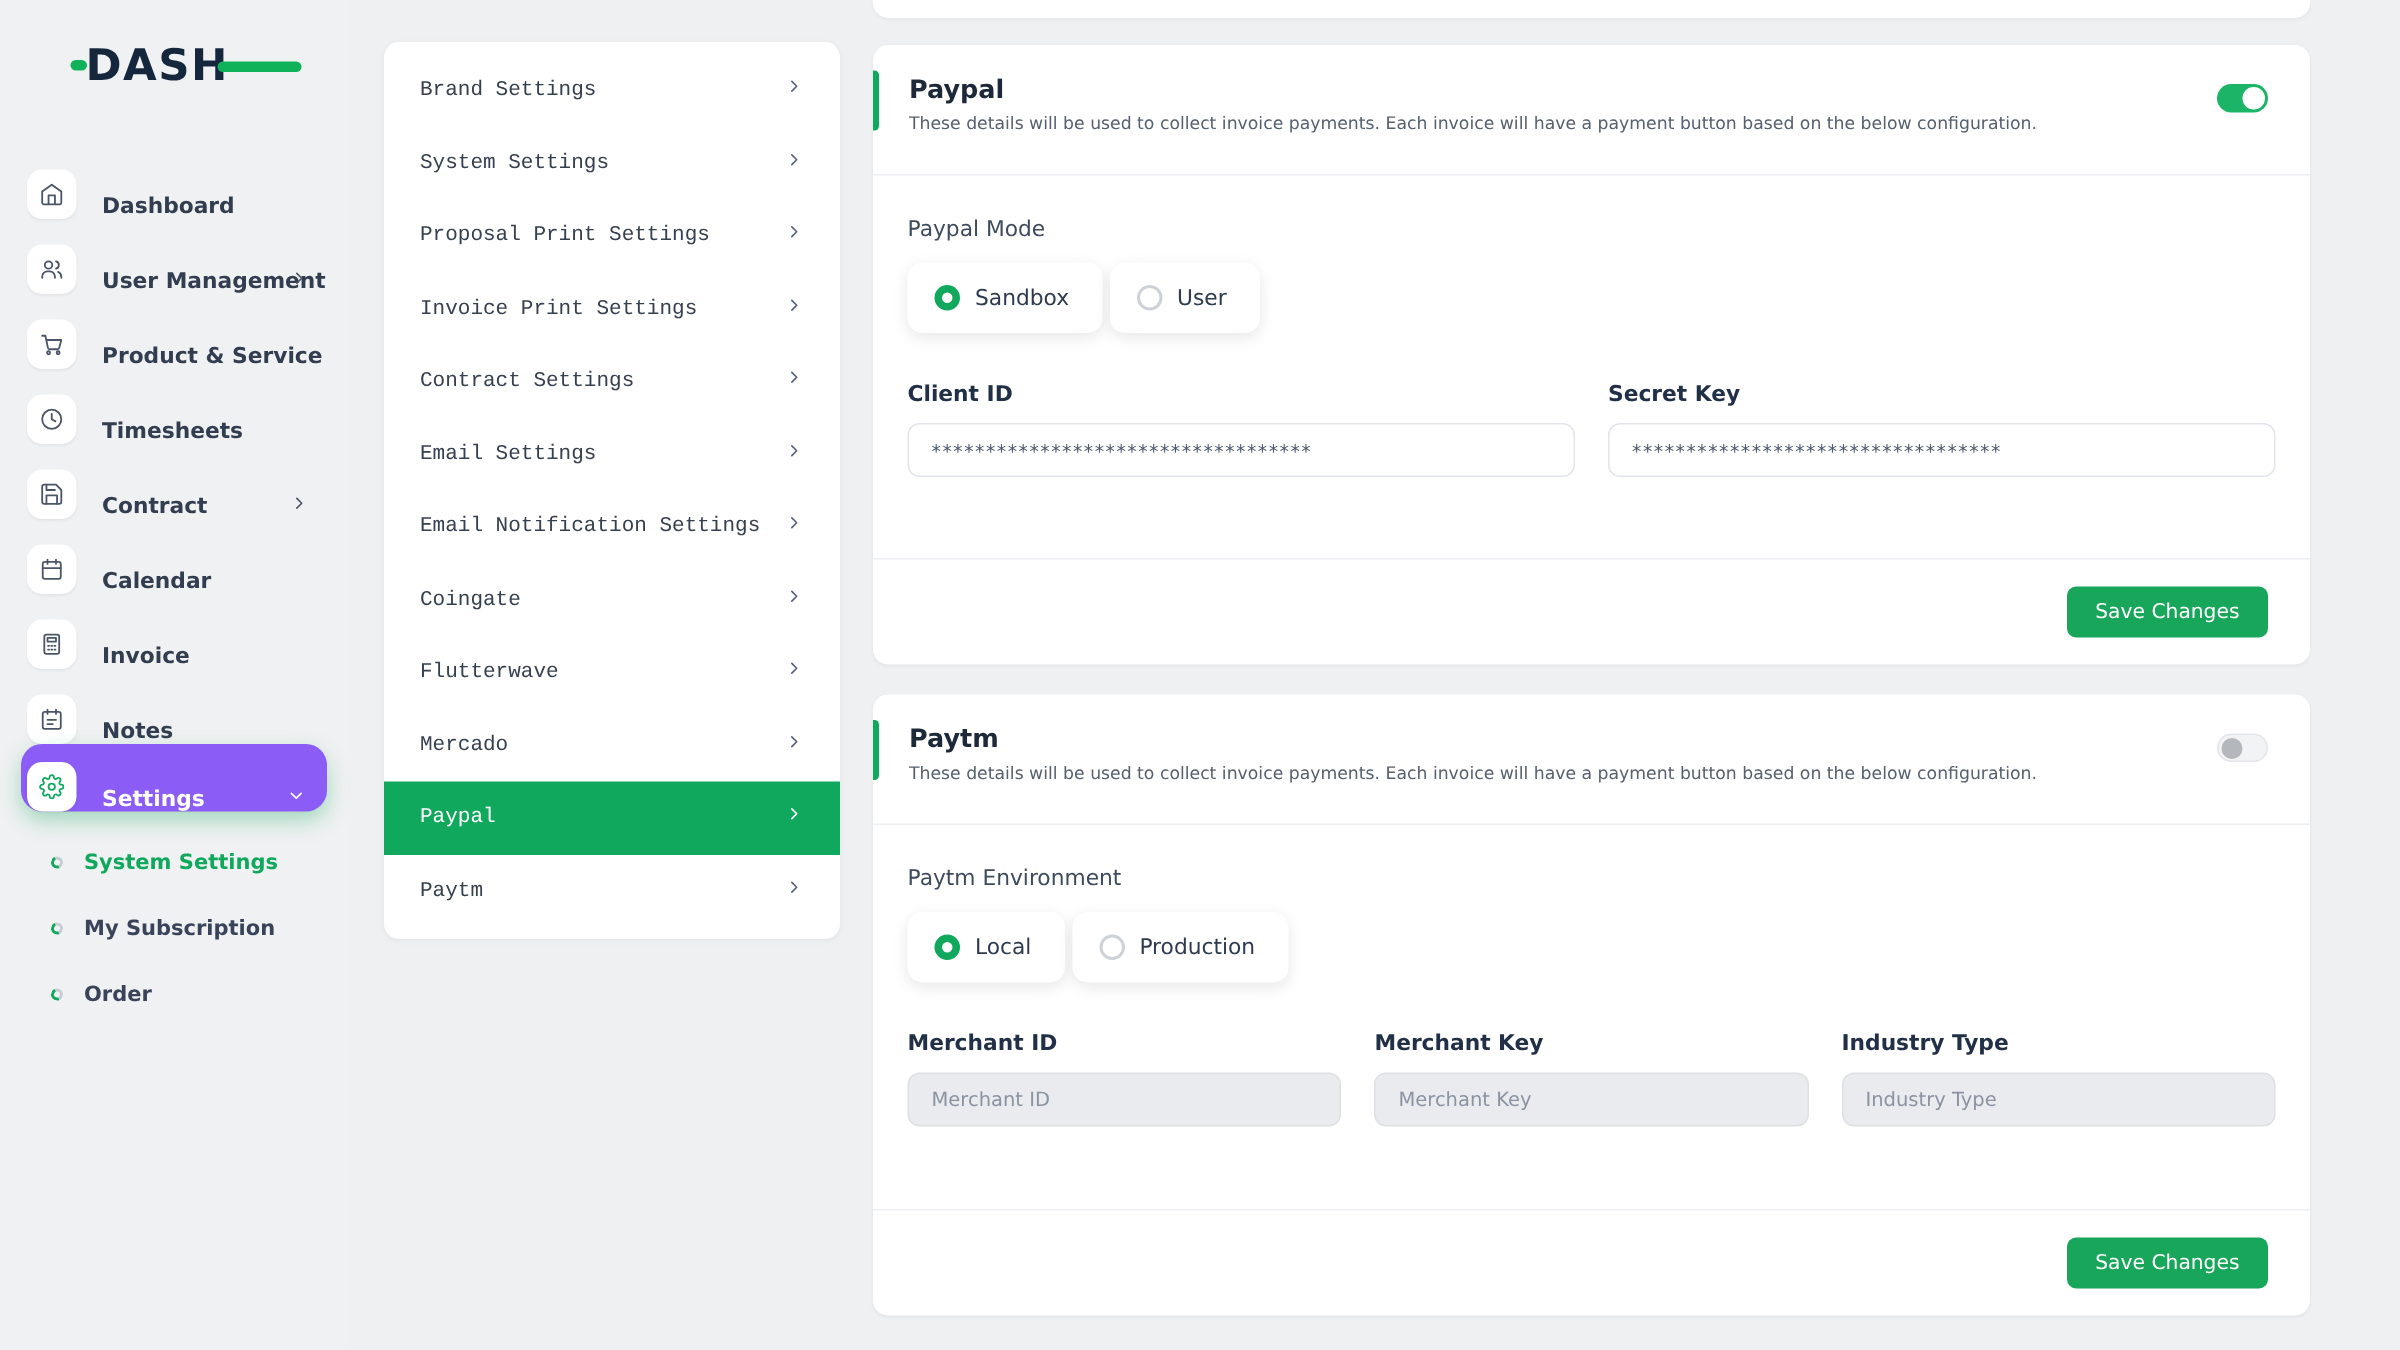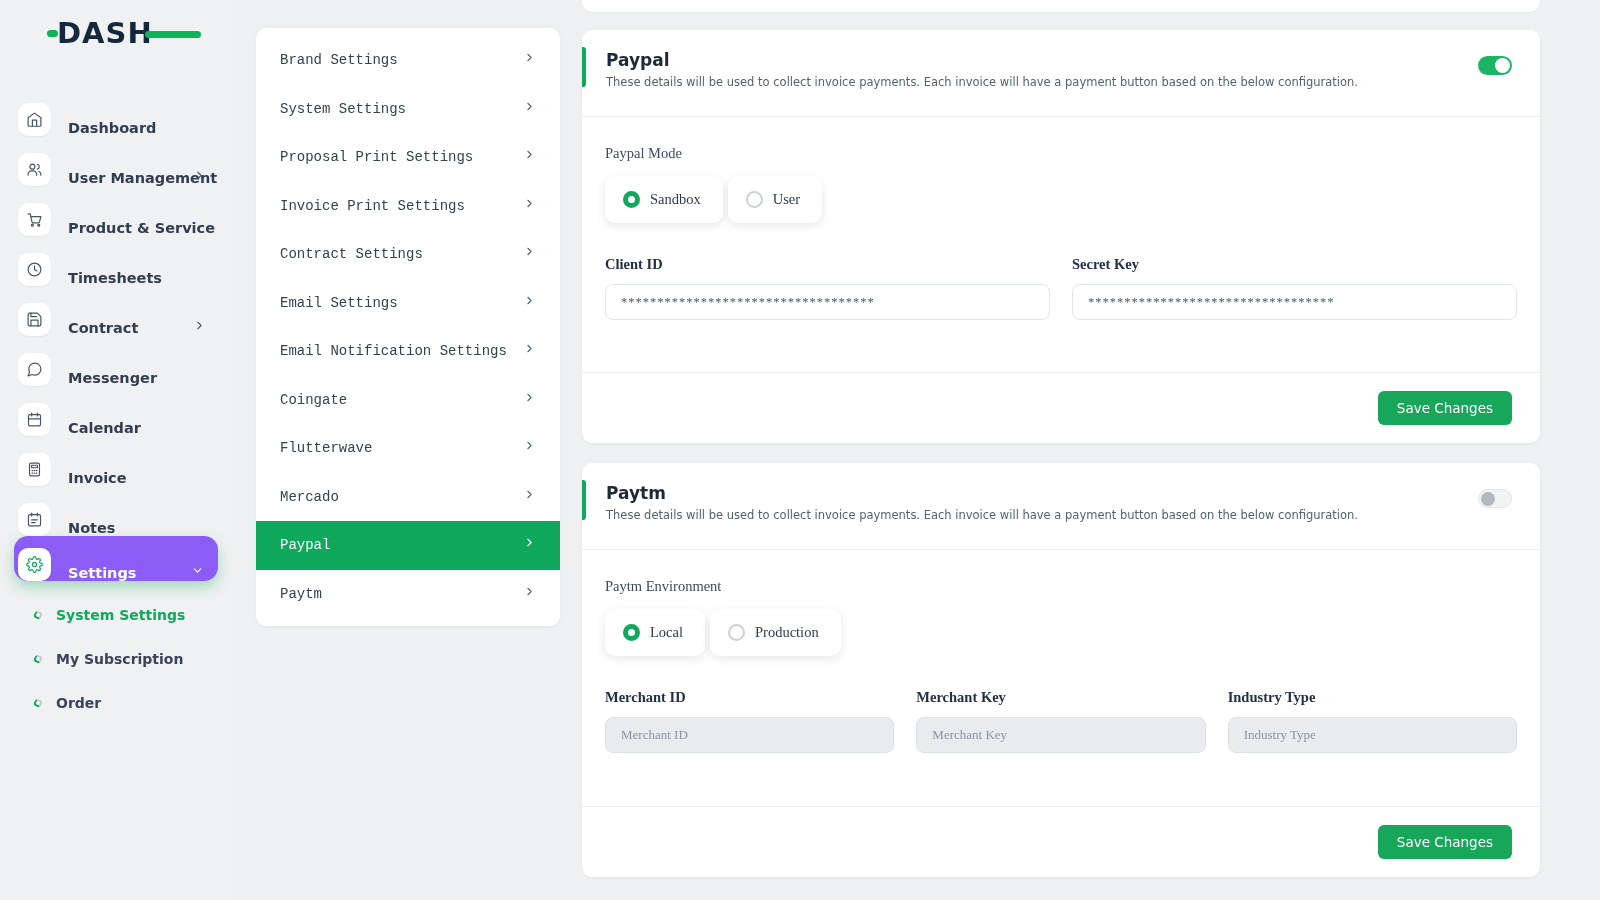--- a/index.html
+++ b/index.html
@@ -5,21 +5,21 @@
   * { margin:0; padding:0; box-sizing:border-box; }
   html,body { width:1600px; height:900px; overflow:hidden; }
   body {
     font-family:"DejaVu Sans","Liberation Sans",sans-serif;
     background:#eef0f1;
     color:#2b3648;
     position:relative;
   }
   
   .sidebar { position:absolute; left:0; top:0; width:232px; height:900px; background:#f0f1f2; }
-  .logo { position:relative; margin:16px 0 0 57px; width:120px; height:34px;
+  .logo { position:relative; margin:26px 0 0 57px; width:120px; height:34px;
           font-size:29px; font-weight:800; letter-spacing:1px; color:#15273c;
           display:flex; align-items:center; }
   .logo .logo-dot { position:absolute; left:-10px; top:14px; width:11px; height:7px; border-radius:4px; background:#10b259; }
   .logo .logo-bar { position:absolute; right:-24px; top:15px; width:56px; height:7px; border-radius:4px; background:#10b259; }
   .nav { margin-top:36px; }
   .nav-item { display:flex; align-items:flex-end; height:50px; padding-left:18px; cursor:pointer; position:relative; }
   .nav-icon { width:33px; height:33px; background:#ffffff; border-radius:10px;
               display:flex; align-items:center; justify-content:center; flex:0 0 33px;
               box-shadow:0 1px 2px rgba(16,24,40,.05); }
   .nav-icon svg { width:17px; height:17px; stroke:#4b5568; stroke-width:1.7; fill:none;
@@ -64,21 +64,21 @@
   .card-header { position:relative; padding:20px 28px 0 24px; height:87px; border-bottom:1px solid #edeff2; }
   .accent { position:absolute; left:0; top:17px; width:4px; height:40px; background:#10a85c; border-radius:0 3px 3px 0; }
   .card-title { font-size:17px; font-weight:700; color:#1d2939; }
   .card-desc { margin-top:5px; font-size:11.5px; color:#56606e; }
   .toggle { position:absolute; right:28px; top:26px; width:34px; height:19px; border-radius:10px; cursor:pointer; }
   .toggle.on { background:#1cb467; }
   .toggle.on .knob { position:absolute; right:2px; top:2px; width:15px; height:15px; border-radius:50%; background:#ffffff; }
   .toggle.off { background:#f2f3f4; border:1px solid #e3e5e8; }
   .toggle.off .knob { position:absolute; left:2px; top:1.5px; width:14px; height:14px; border-radius:50%; background:#b4b8bc; }
 
-  .card-body { padding:28px 23px 0 23px;font-family:Liberation Serif, serif; }
+  .card-body { padding:28px 23px 0 23px; }
   .group-label { font-size:14.5px; color:#3e4a5d; }
   .radio-row { display:flex; gap:5px; margin-top:14px; }
   .radio-card { background:#ffffff; border-radius:10px; box-shadow:0 3px 10px rgba(16,24,40,.10);
                 display:flex; align-items:center; gap:10px; height:47px; padding:0 22px 0 18px; cursor:pointer; }
   .radio-dot { width:17px; height:17px; border-radius:50%; }
   .radio-dot.sel { border:5px solid #10a85c; background:#ffffff; }
   .radio-dot.unsel { border:2px solid #ccd2d8; background:#ffffff; }
   .radio-label { font-size:14.5px; color:#2e3a4e; }
 
   .fields-row { display:flex; gap:22px; margin-top:33px; }
@@ -157,28 +157,20 @@
           </svg>
         </span>
       <span class="nav-label">Contract</span>
       <span class="nav-chev"><svg viewBox="0 0 24 24">
             <polyline points="9 6 15 12 9 18"></polyline>
           </svg></span>
     </div>
     <div class="nav-item">
       <span class="nav-icon">
           <svg viewBox="0 0 24 24">
-            <path d="M21 11.5a8.38 8.38 0 0 1-.9 3.8 8.5 8.5 0 0 1-7.6 4.7 8.38 8.38 0 0 1-3.8-.9L3 21l1.9-5.7a8.38 8.38 0 0 1-.9-3.8 8.5 8.5 0 0 1 4.7-7.6 8.38 8.38 0 0 1 3.8-.9h.5a8.48 8.48 0 0 1 8 8z"></path>
-          </svg>
-        </span>
-      <span class="nav-label">Messenger</span>
-    </div>
-    <div class="nav-item">
-      <span class="nav-icon">
-          <svg viewBox="0 0 24 24">
             <rect x="3.5" y="5" width="17" height="16" rx="2"></rect>
             <line x1="16" y1="3" x2="16" y2="7"></line>
             <line x1="8" y1="3" x2="8" y2="7"></line>
             <line x1="3.5" y1="11" x2="20.5" y2="11"></line>
           </svg>
         </span>
       <span class="nav-label">Calendar</span>
     </div>
     <div class="nav-item">
       <span class="nav-icon">

